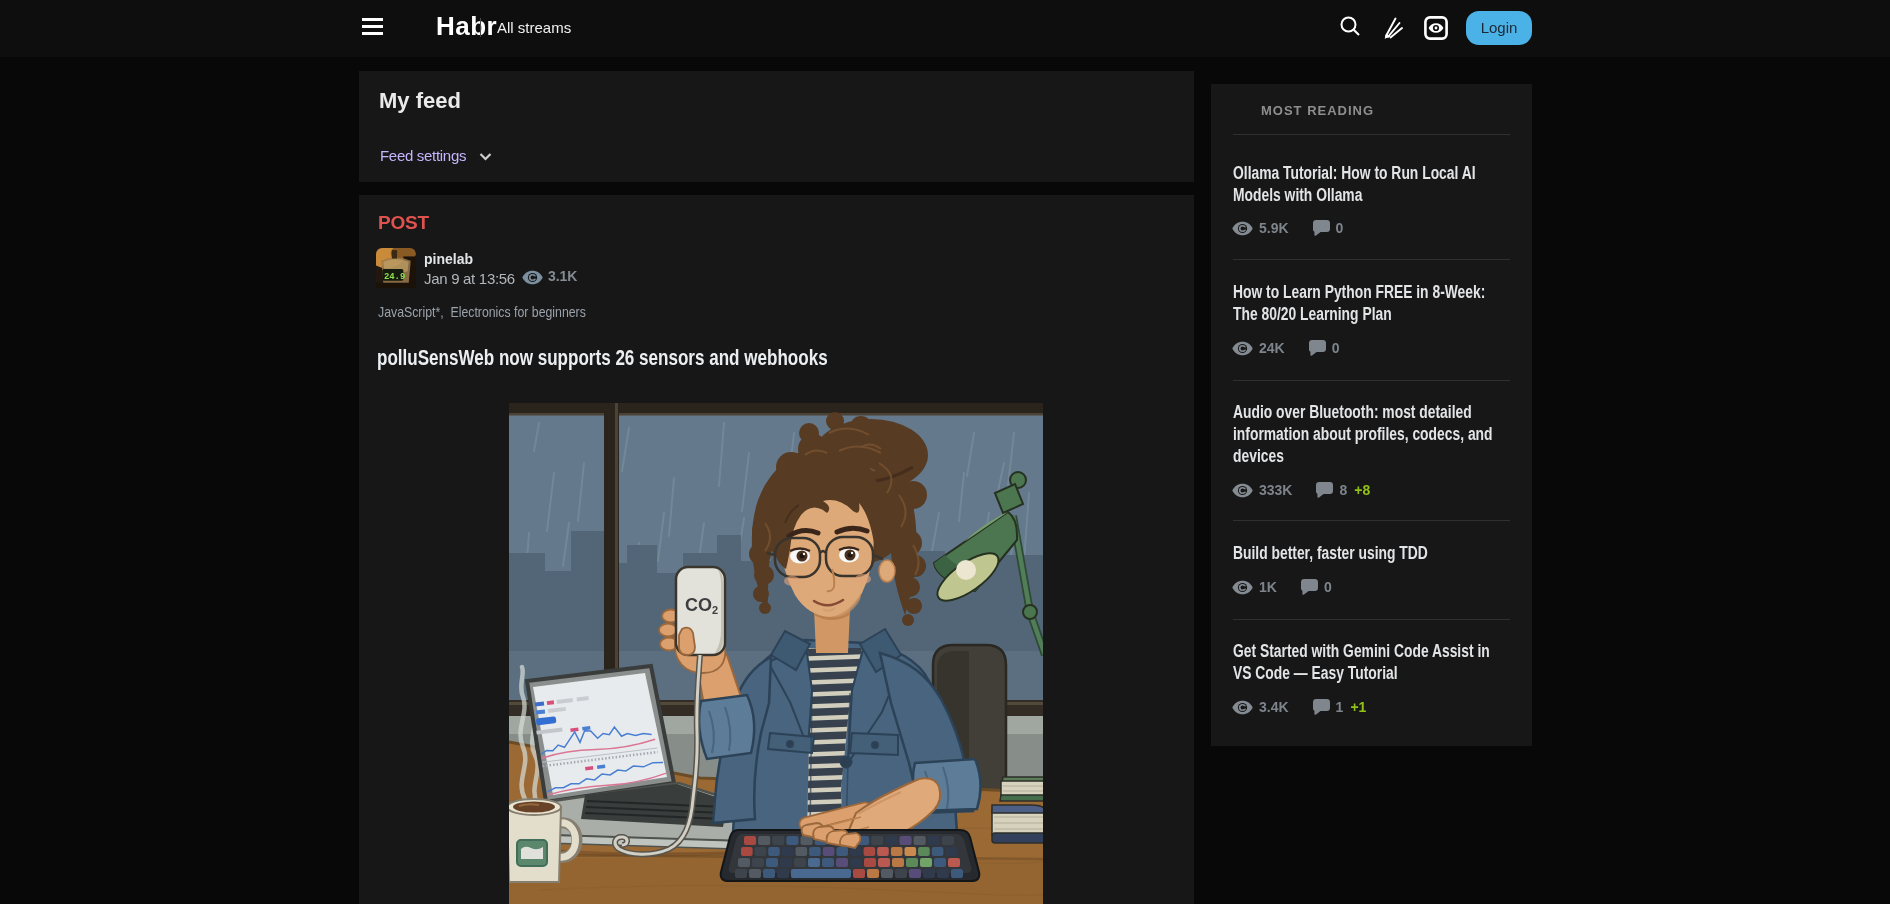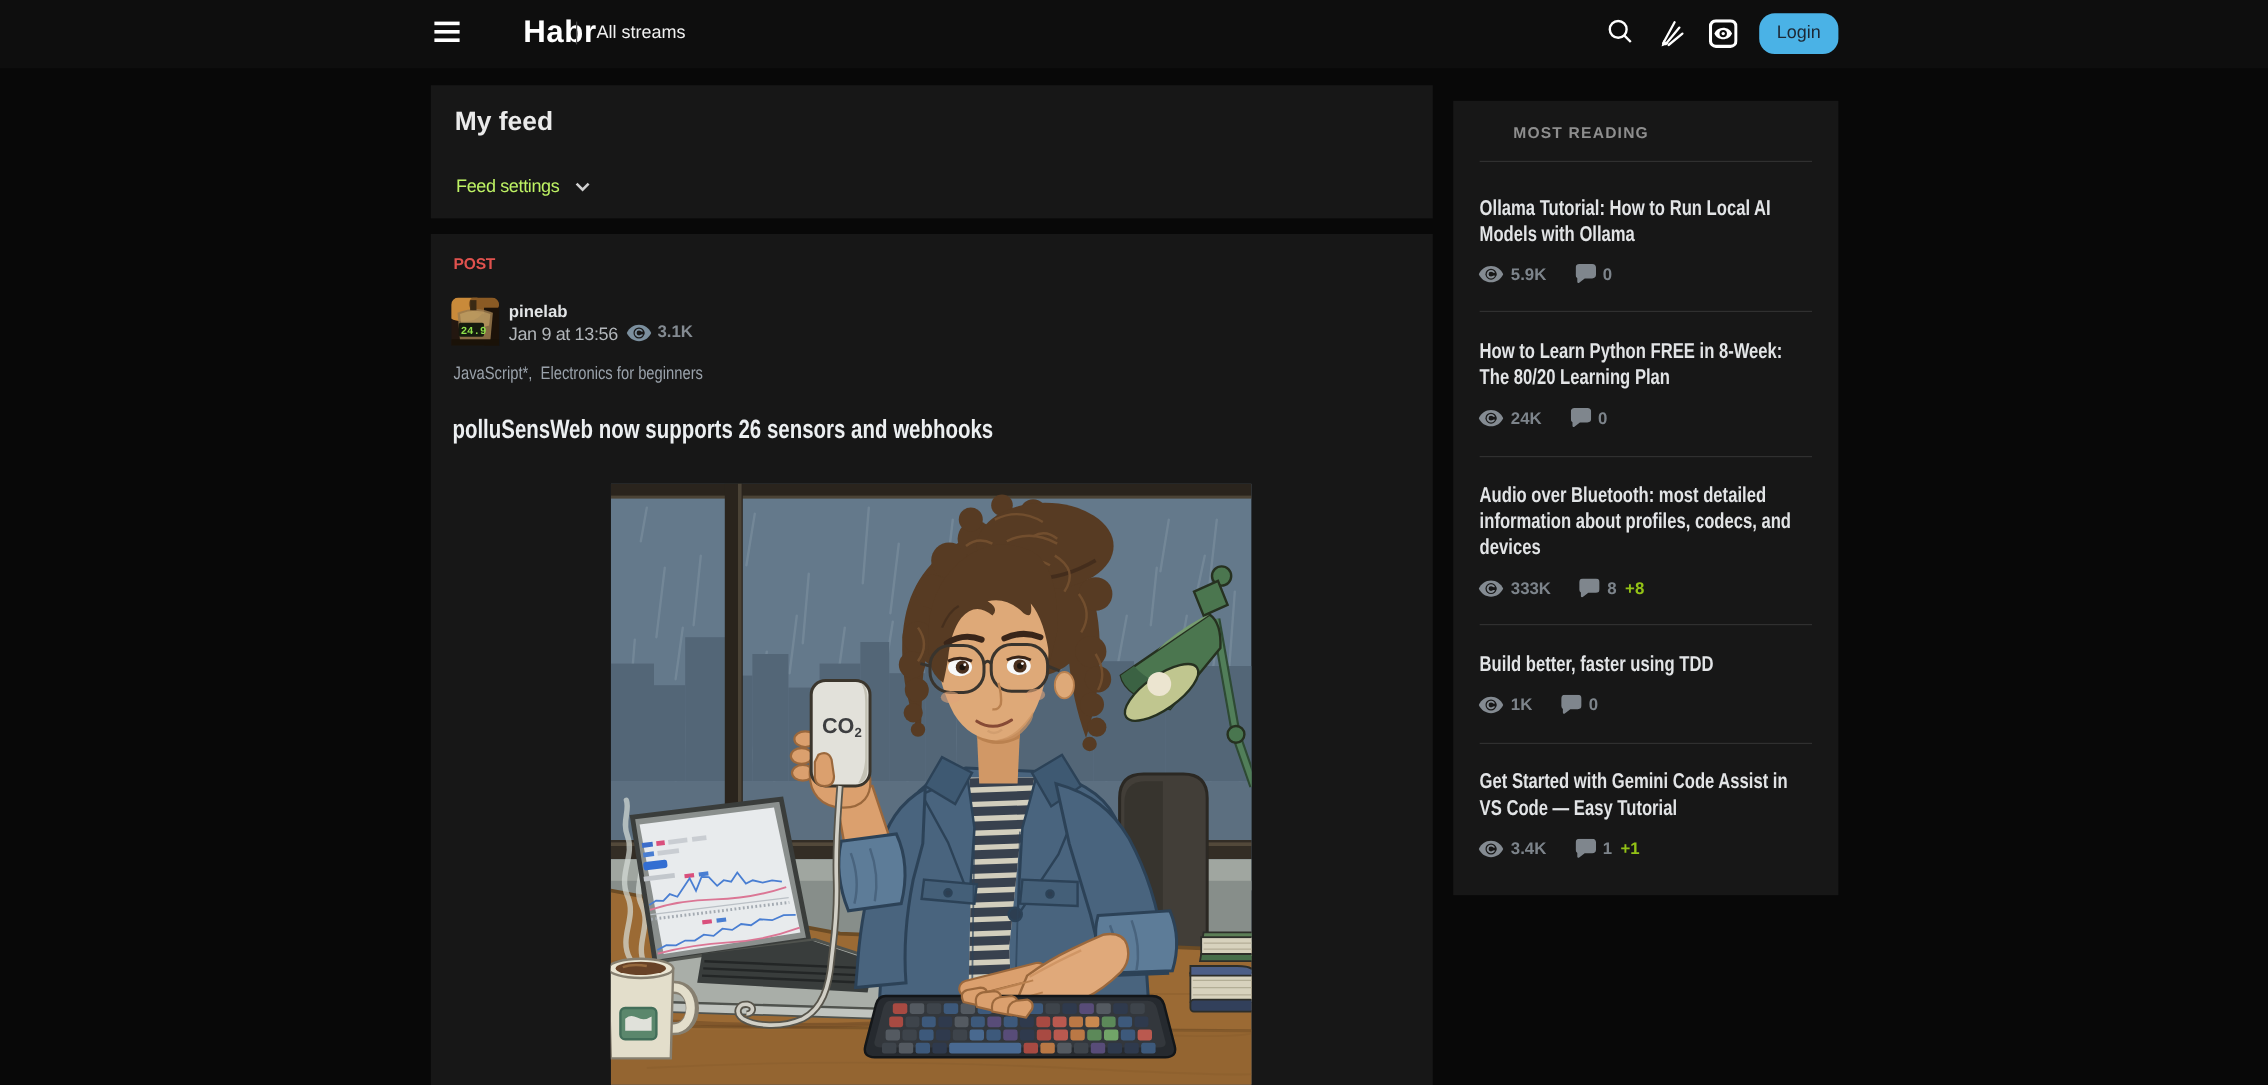--- a/index.html
+++ b/index.html
@@ -6,23 +6,23 @@
 .burger { position:absolute; left:362px; top:18px; width:21px; height:17px; }
 .burger i { position:absolute; left:0; width:21px; height:3px; background:#fff; display:block; }
 .logo { position:absolute; left:402px; top:11px; font-size:26px; font-weight:bold; color:#fff; letter-spacing:0.5px;margin-left:34px; }
 .hdiv { position:absolute; left:480px; top:18px; width:1px; height:19px; background:#4a4a4a; }
 .allstreams { position:absolute; left:497px; top:19px; font-size:15px; color:#f0f0f0; }
 .hicon { position:absolute; top:16px; }
 .login { position:absolute; left:1466px; top:11px; width:66px; height:34px; background:#4ab2e6; border-radius:13px; color:#1c2834; font-size:15px; text-align:center; line-height:34px; }
 .card { position:absolute; background:#171717; }
 #c1 { left:359px; top:71px; width:835px; height:111px;text-decoration:underline; }
 #c1 h1 { position:absolute; left:20px; top:17px; font-size:22px; font-weight:bold; color:#eaeaea; }
-.fs { position:absolute; left:21px; top:76px; font-size:15px; letter-spacing:-0.3px; color:#bef264; }
+.fs { position:absolute; left:21px; top:76px; font-size:15px; letter-spacing:-0.3px; color:#c4b5fd; }
 #c2 { left:359px; top:195px; width:835px; height:1200px; }
-.post { position:absolute; left:19px; top:17px; font-size:13px; font-weight:bold; color:#e0524e; letter-spacing:-0.2px; }
+.post { position:absolute; left:19px; top:17px; font-size:19px; font-weight:bold; color:#e0524e; letter-spacing:-0.2px; }
 .avatar { position:absolute; left:17px; top:53px; width:40px; height:56px; border-radius:6px; overflow:hidden; }
 .uname { position:absolute; left:65px; top:56px; font-size:14px; font-weight:bold; color:#e2e4e6; }
 .pdate { position:absolute; left:65px; top:75px; font-size:15px; letter-spacing:-0.3px; color:#b2b6ba; }
 .pviews { position:absolute; left:163px; top:73px; font-size:14px; font-weight:bold; color:#848b92;text-align:center; }
 .pviews svg { margin-right:1px; }
 .hubs { position:absolute; left:19px; top:108px; font-size:15px; color:#9aa2ab; transform:scaleX(0.82); transform-origin:0 0; white-space:nowrap; }
 .ptitle { position:absolute; left:18px; top:150px; font-size:22px; font-weight:bold; color:#eceff1; white-space:nowrap; transform:scaleX(0.775); transform-origin:0 0; letter-spacing:0px; }
 .side { position:absolute; left:1211px; top:84px; width:321px; height:662px; background:#171717; }
 .srlabel { position:absolute; left:22px; top:19px; font-size:13px; font-weight:bold; color:#8e8e8e; letter-spacing:1.0px;padding-left:28px; }
 .sdiv { position:absolute; left:22px; width:277px; height:1px; background:#303030; }

